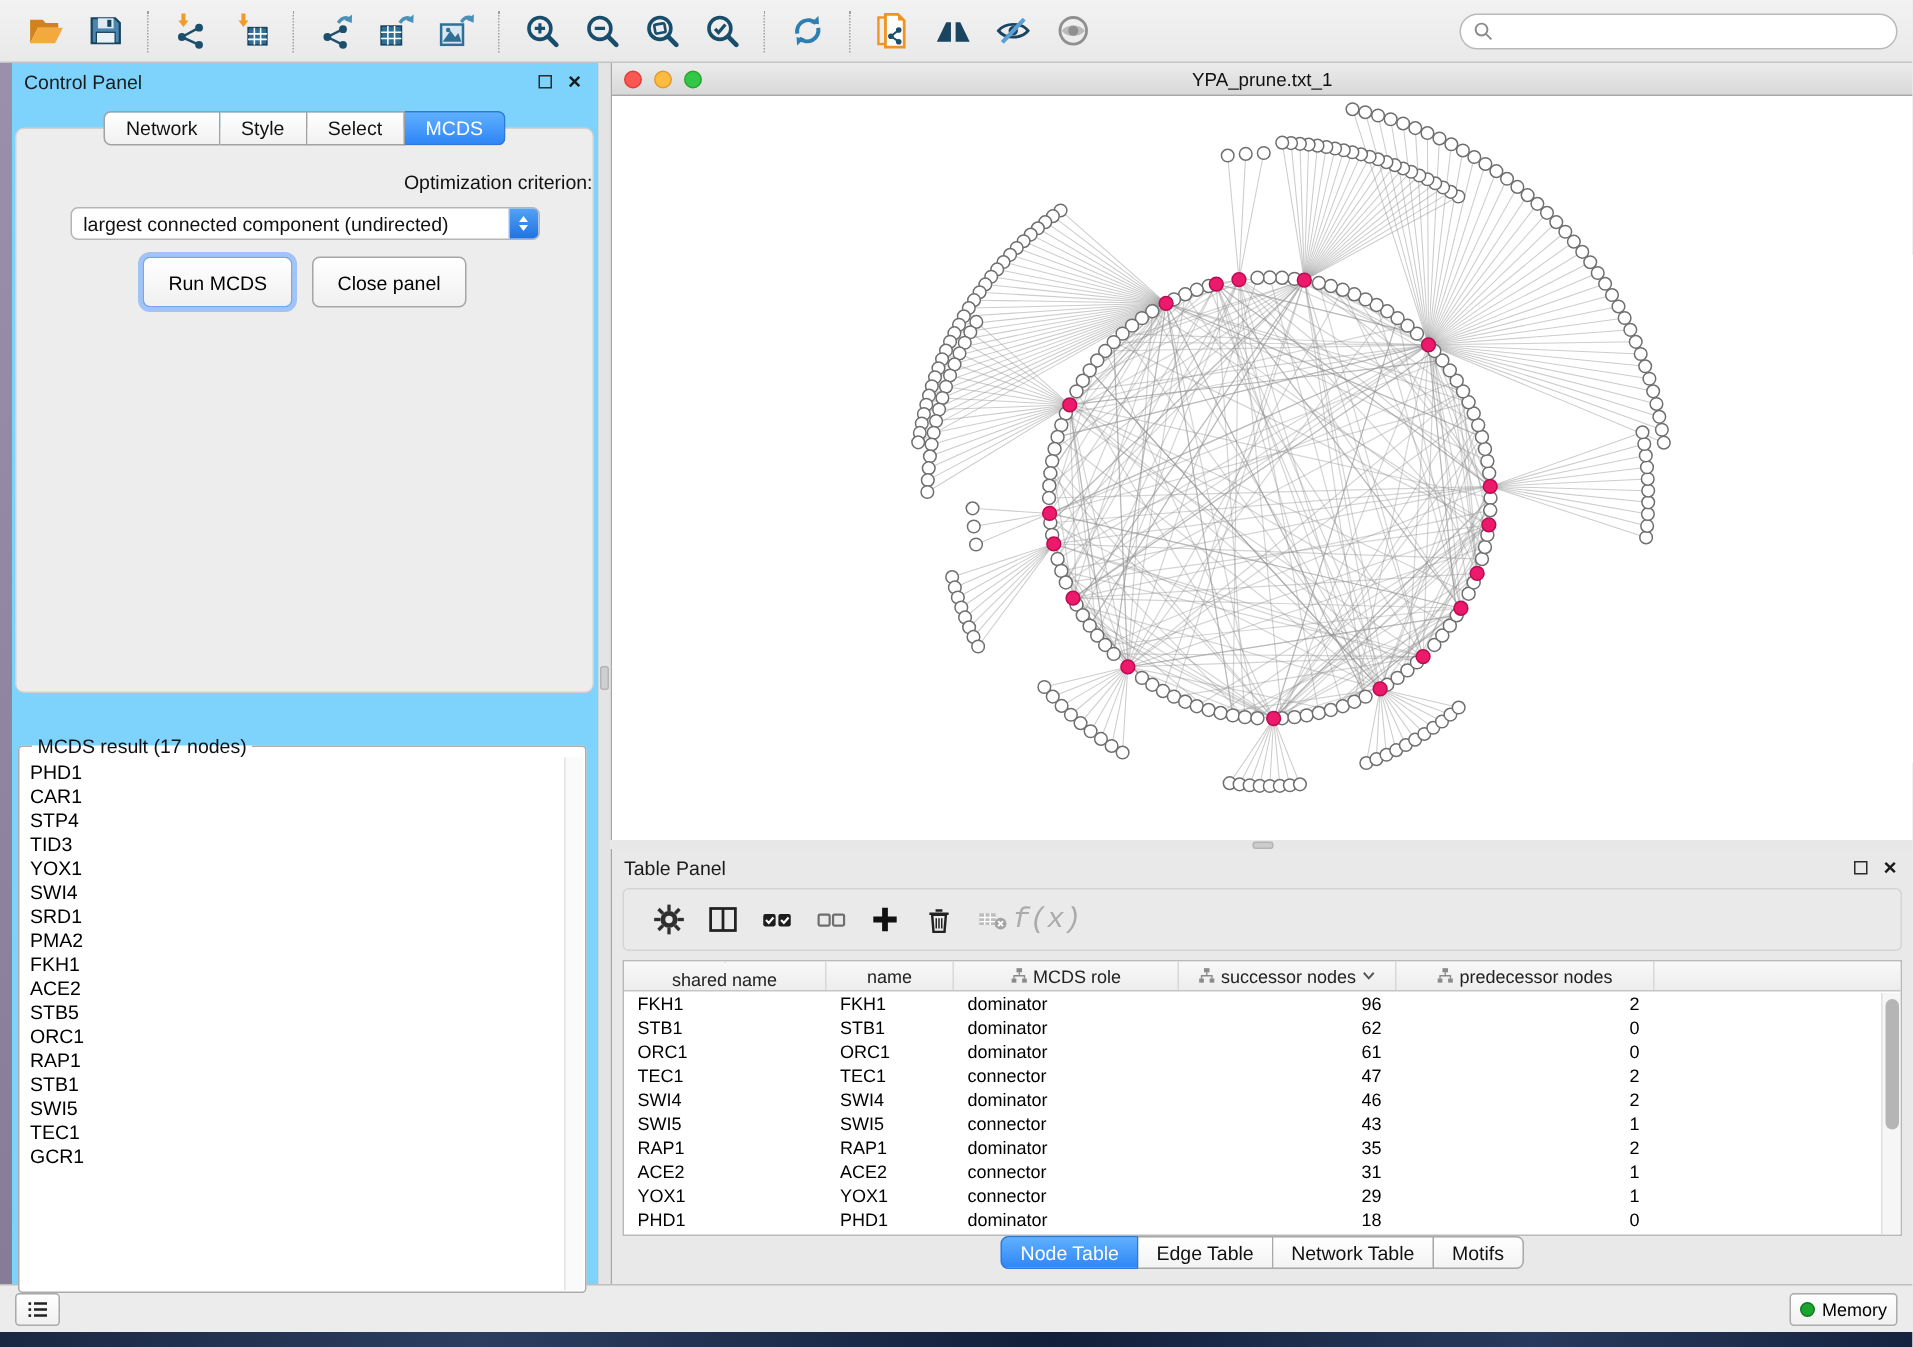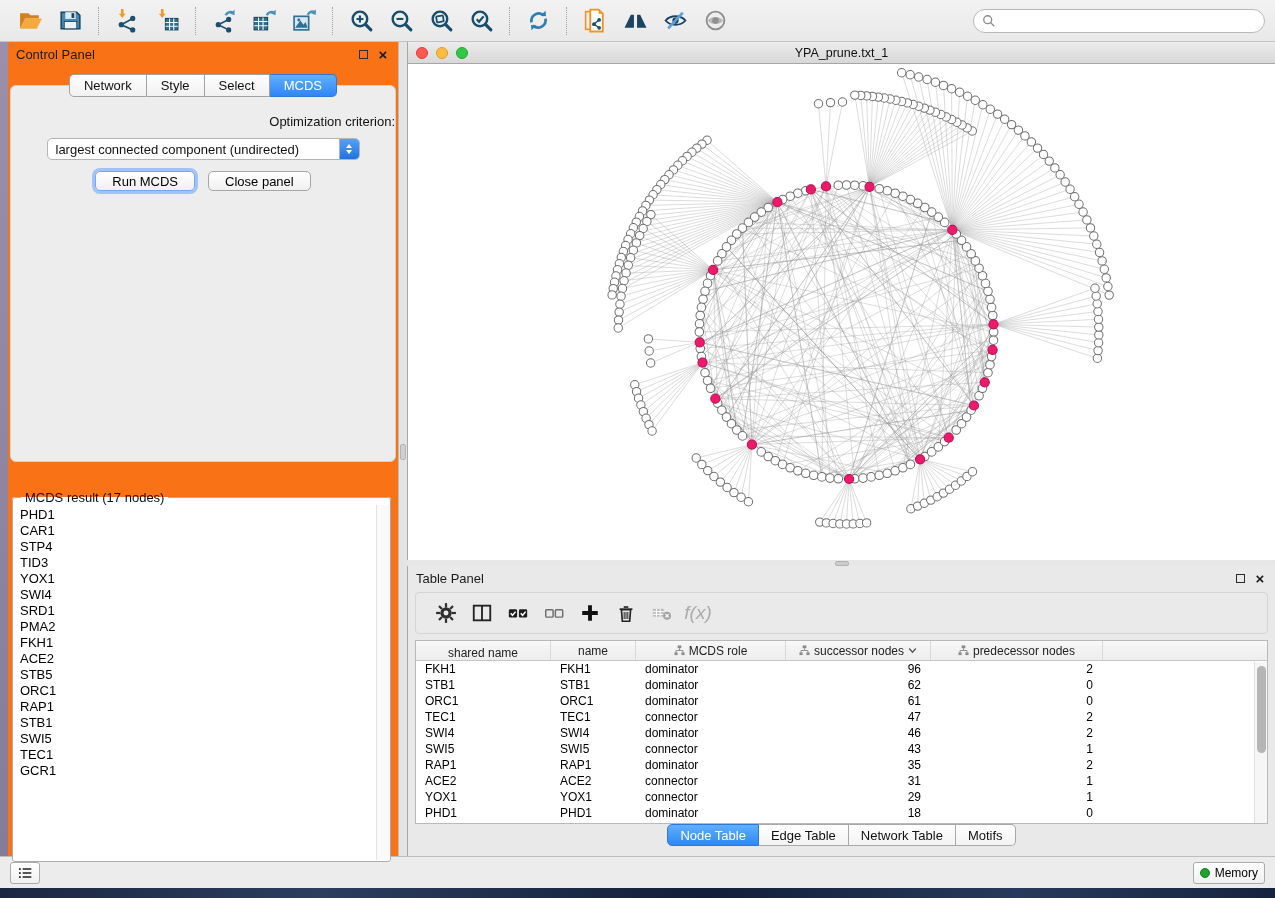--- a/index.html
+++ b/index.html
@@ -20,21 +20,21 @@
     background:#fff; display:flex; align-items:center; padding:0 8px; margin-right:10px; }
   .searchbox svg { width:14px; height:14px; margin-right:5px; flex:0 0 14px;}
   .searchbox input { border:none; outline:none; flex:1; font-size:12px; background:transparent;
     font-family:"Liberation Sans",sans-serif;}
 
   
   .main { flex:1; display:flex; min-height:0; }
   .wall-left { width:8px; background:linear-gradient(#9a90ab,#877c98); flex:0 0 8px; }
 
   
-  .control-panel { width:391px; flex:0 0 391px; background:#f97316; display:flex;
+  .control-panel { width:391px; flex:0 0 391px; background:#7dd3fc; display:flex;
     flex-direction:column; border-right:1px solid #bcbcbc; }
   .panel-titlebar { height:24px; display:flex; align-items:center; padding:0 8px;
     font-size:13px; color:#1a1a1a; }
   .panel-titlebar .t { flex:1; }
   .wicon { width:14px; height:14px; display:flex; align-items:center; justify-content:center;
     margin-left:6px; cursor:pointer; }
   .float-sq { width:9px; height:9px; border:1.6px solid #2b2b2b; }
   .close-x { font-weight:bold; font-size:15px; color:#1a1a1a; line-height:1; }
 
   .ctl-body { position:relative; flex:1; }
@@ -54,21 +54,21 @@
     cursor:pointer; position:relative; overflow:hidden; }
   .dropdown .val { flex:1; padding-left:8px; font-size:13px; white-space:nowrap; }
   .dd-stepper { width:20px; height:22px; background:linear-gradient(#55a5f7,#1f6fe0);
     border-left:1px solid #9cb8dd; display:flex; flex-direction:column; align-items:center;
     justify-content:center; gap:2px; }
   .tri-up { width:0; height:0; border-left:3.5px solid transparent; border-right:3.5px solid transparent;
     border-bottom:4.5px solid #fff; }
   .tri-dn { width:0; height:0; border-left:3.5px solid transparent; border-right:3.5px solid transparent;
     border-top:4.5px solid #fff; }
   .btn-row { display:flex; justify-content:center; gap:13px; margin-top:11px; }
-  .mac-btn { height:20px; padding:0 16px; background:linear-gradient(#ffffff,#f0f0f0);
+  .mac-btn { height:34px; padding:0 16px; background:linear-gradient(#ffffff,#f0f0f0);
     border:1px solid #a6a6a6; border-radius:5px; font-size:13px; cursor:pointer;
     font-family:"Liberation Sans",sans-serif; }
   .mac-btn.focused { border-color:#74a7ec; box-shadow:0 0 0 3px rgba(100,160,255,.55); }
 
   .result-group { position:absolute; left:4px; right:7px; top:424px; height:372px;
     border:1px solid #ababab; border-radius:3px; background:#fff; padding:0; }
   .result-group legend { font-size:13px; color:#111; margin-left:8px; padding:0 4px;
     background:transparent; }
   .result-list { position:absolute; left:1px; top:0px; bottom:1px; right:14px;
     background:#fff; overflow:hidden; padding-top:2px; }
@@ -102,21 +102,21 @@
 
   
   .table-panel { flex:1; background:#e9e9e9; border-left:1px solid #a8a8a8;
     display:flex; flex-direction:column; min-height:0; }
   .tp-toolbar { margin:2px 7px 0 7px; height:42px; background:#eaeaea;
     border:1px solid #d4d4d4; border-radius:4px; display:flex; align-items:center;
     padding-left:14px; gap:4px; flex:0 0 42px;}
   .tp-btn { width:32px; height:32px; border:none; background:transparent; display:flex;
     align-items:center; justify-content:center; cursor:pointer; }
   .tp-btn svg { width:22px; height:22px; }
-  .fx { font-family:Liberation Sans, sans-serif; font-style:italic; font-size:19px; color:#ababab; }
+  .fx { font-family:Liberation Mono, monospace; font-style:italic; font-size:19px; color:#ababab; }
 
   .tbl-box { margin:6px 7px 0 7px; background:#fff; border:1px solid #b9b9b9;
     height:184px; flex:0 0 184px; position:relative; overflow:hidden; }
   .tbl-head { display:flex; height:20px; background:linear-gradient(#f8f8f8,#ededed);
     border-bottom:1px solid #c6c6c6; }
   .th { display:flex; align-items:center; justify-content:center; gap:4px;
     border-right:1px solid #d8d8d8; font-size:12px; color:#222; cursor:pointer; flex:0 0 auto;}
   .th:last-child { border-right:1px solid #d8d8d8; }
   .th .colicon { width:11px; height:11px; }
   .tr { display:flex; height:16px; align-items:center; }

